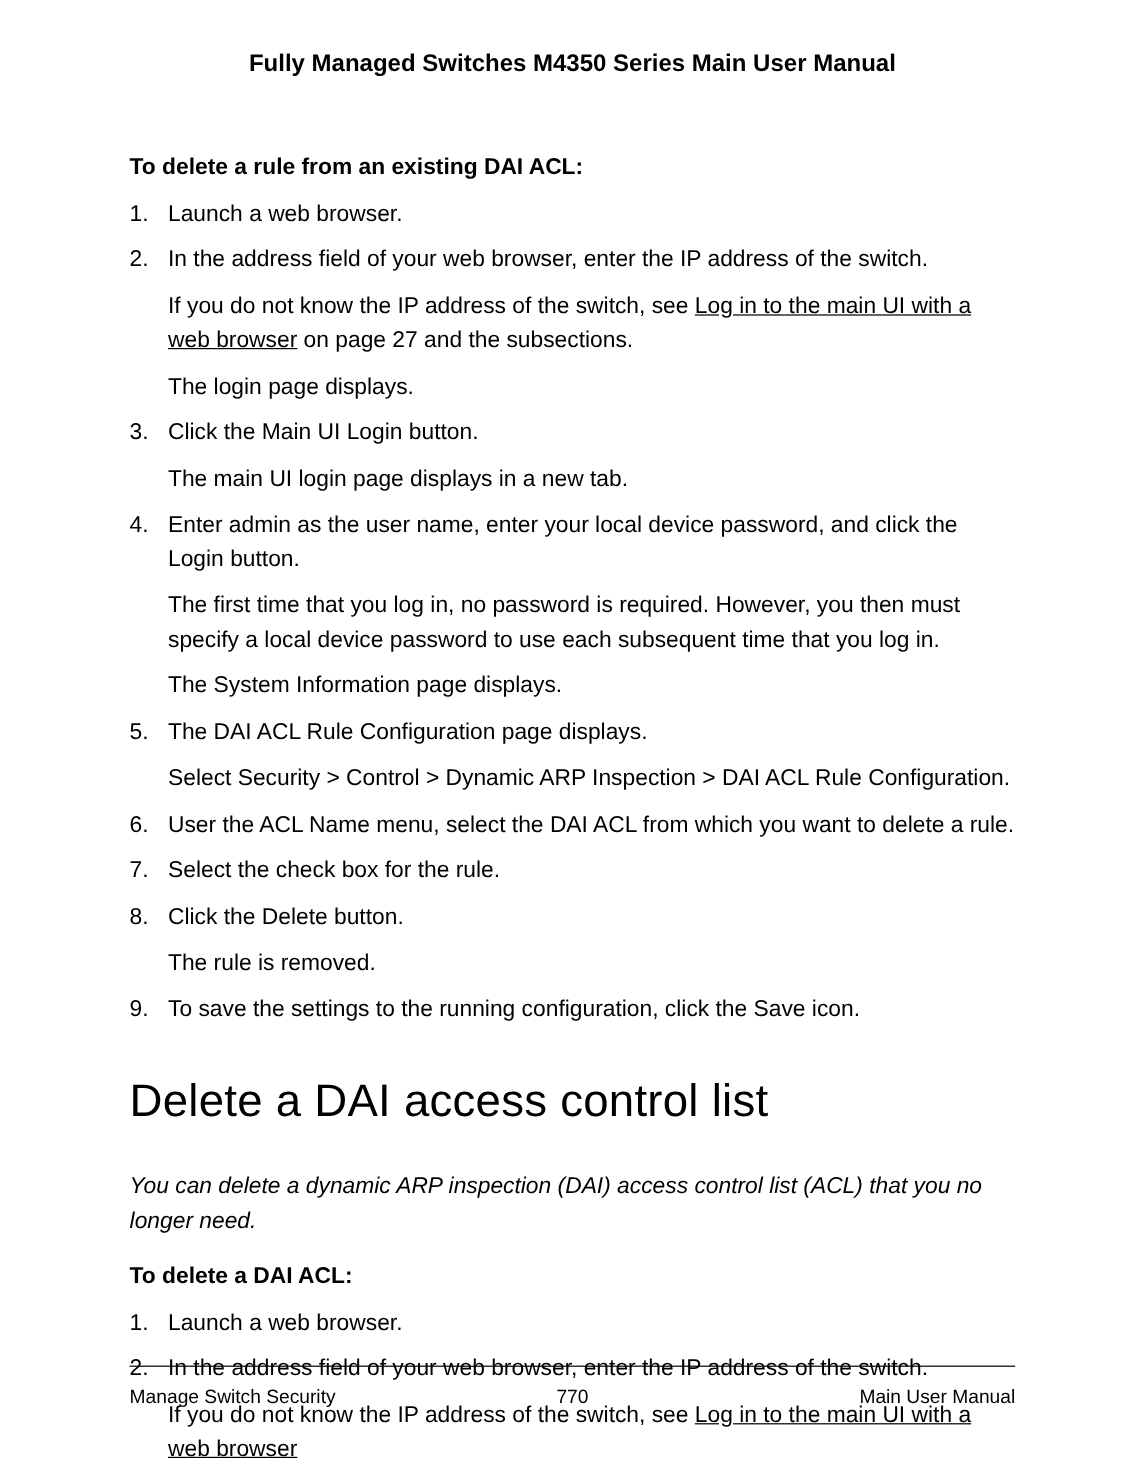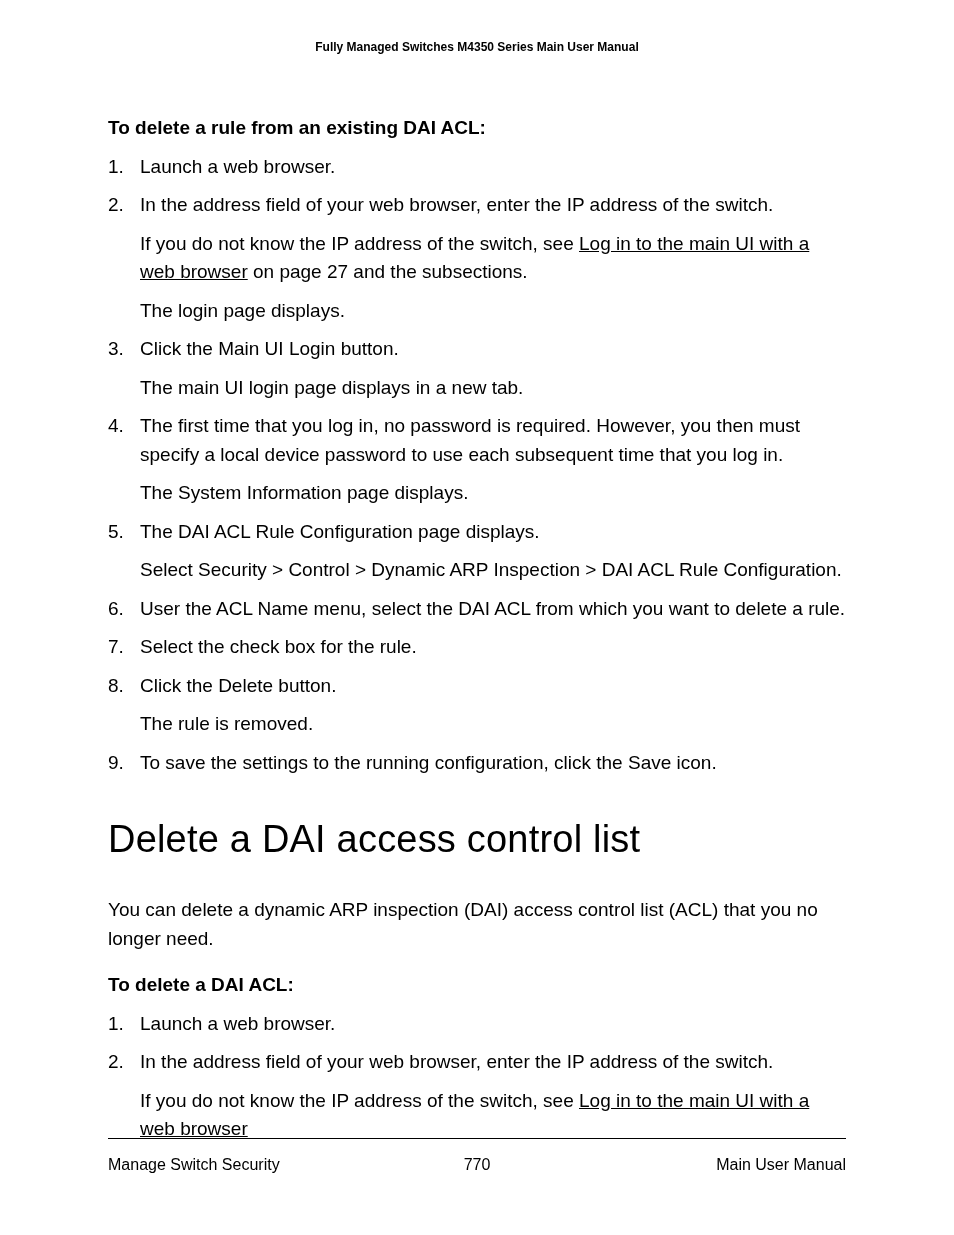--- a/index.html
+++ b/index.html
@@ -10,21 +10,21 @@
       font-family: -apple-system, BlinkMacSystemFont, "Segoe UI", Arial, sans-serif;
       color: #000;
       padding: 38px 108px 40px 108px;
       position: relative;
       font-size: 19px;
       line-height: 1.5;
     }
     .header-title {
       text-align: center;
       font-weight: 700;
-      font-size: 12px;
+      font-size: 20px;
       margin-bottom: 58px;
     }
     .intro-bold {
       font-weight: 700;
       margin-bottom: 10px;
     }
     ol {
       list-style: none;
       counter-reset: item;
       padding-left: 0;
@@ -50,20 +50,21 @@
     .link { text-decoration: underline; }
     h1.section-heading {
       font-weight: 400;
       font-size: 38px;
       margin-top: 34px;
       margin-bottom: 28px;
       letter-spacing: 0.2px;
     }
     .section-intro {
       margin-bottom: 18px;
+      font-style: italic;
     }
     .footer {
       position: absolute;
       left: 108px;
       right: 108px;
       bottom: 58px;
     }
     .footer-line {
       border-top: 1px solid #000;
       margin-bottom: 14px;
@@ -96,20 +97,23 @@
     </p>
     <p><span>The login page displays.</span></p>
   </li>
   <li>
     <p>
       <span>Click the </span><span class="b">Main UI Login</span><span> button.</span>
     </p>
     <p><span>The main UI login page displays in a new tab.</span></p>
   </li>
   <li>
+    <p>
+      <span>Enter </span><span class="b">admin</span><span> as the user name, enter your local device password, and click the </span><span class="b">Login</span><span> button.</span>
+    </p>
     <p><span>The first time that you log in, no password is required. However, you then must specify a local device password to use each subsequent time that you log in.</span></p>
     <p><span>The System Information page displays.</span></p>
   </li>
   <li>
     <p><span>The DAI ACL Rule Configuration page displays.</span></p>
     <p>
       <span>Select </span><span class="b">Security &gt; Control &gt; Dynamic ARP Inspection &gt; DAI ACL Rule Configuration</span><span>.</span>
     </p>
   </li>
   <li>

